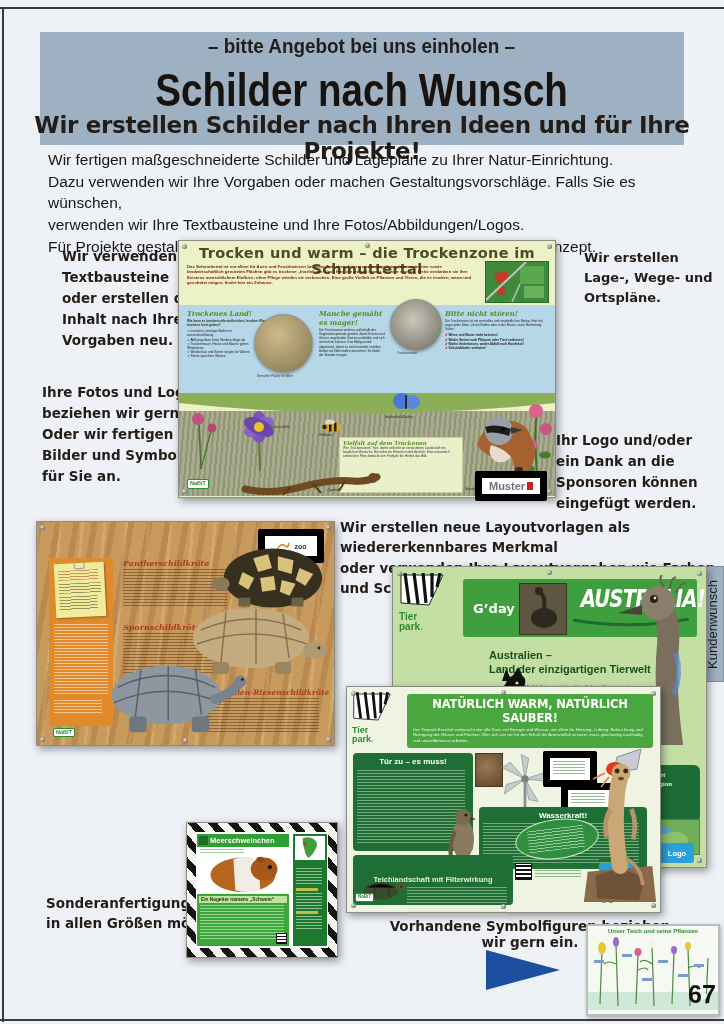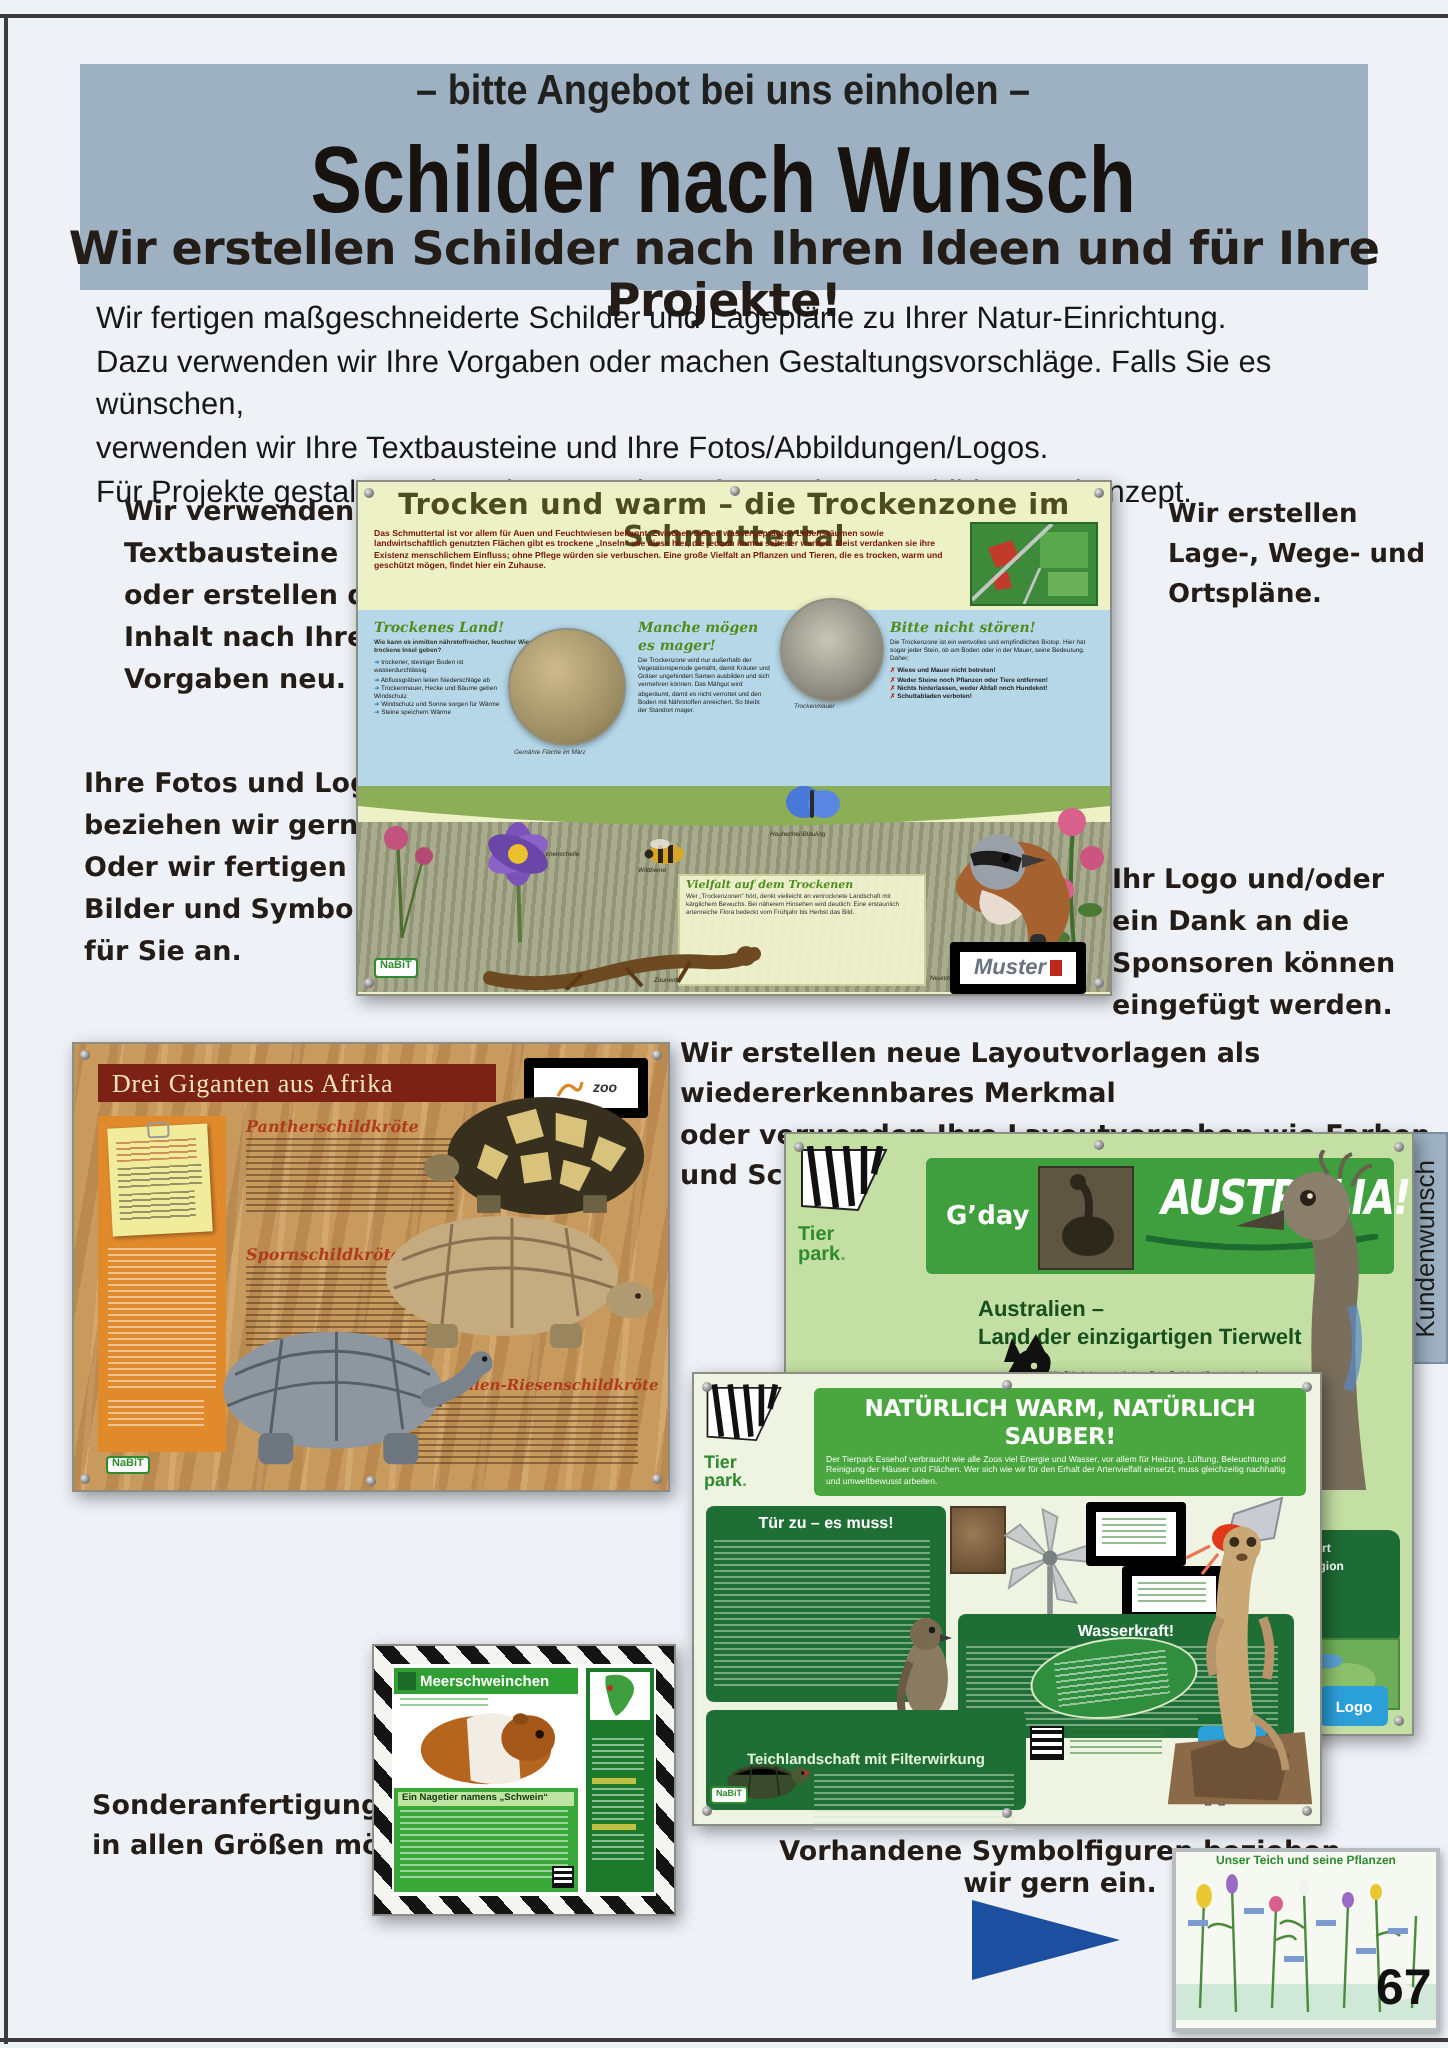--- a/index.html
+++ b/index.html
@@ -11,21 +11,21 @@
   .mlines{background:repeating-linear-gradient(180deg,currentColor 0 1px,transparent 1px 3px);opacity:.5;}
   .sign{position:absolute;box-shadow:2px 3px 8px rgba(0,0,0,.4);border:1px solid #8d8d85;}
   .screw{position:absolute;width:5px;height:5px;border-radius:50%;
          background:radial-gradient(circle at 35% 35%,#e8e8e8,#8a8a8a 55%,#4a4a4a);z-index:30;}
   .circle-photo{position:absolute;border-radius:50%;border:1px solid #8f8f80;box-shadow:0 1px 3px rgba(0,0,0,.35);}
   .t3{font-size:3.2px;line-height:1.3;}
   .t35{font-size:3.5px;line-height:1.28;}
   .t4{font-size:4.3px;line-height:1.26;}
   .greenhead{font-family:"DejaVu Serif",serif;font-style:italic;font-weight:bold;color:#4f8d1e;}
   .redscript{font-family:"DejaVu Serif",serif;font-style:italic;font-weight:bold;color:#b03b1c;}
-  .whitebox{background:#fff;border:5px solid #000000;border-radius:2px;font-style:italic;}
+  .whitebox{background:#fff;border:7px solid #000000;border-radius:2px;}
   .nabit{font-size:5.5px;font-weight:bold;color:#2e8b2e;background:#fff;border:1px solid #2e8b2e;
          border-radius:2px;padding:1px 2px;line-height:1;}
   .cond{display:inline-block;transform:scaleX(.82);transform-origin:center;}
   .cond9{display:inline-block;transform:scaleX(.9);transform-origin:center;}
 </style>
 </head>
 <body>
 
 <div id="page">
 
@@ -96,21 +96,21 @@
         <div class="t3" style="color:#222;"><span style="color:#2a6a9a;">➔</span> <span>Abflussgräben leiten Niederschläge ab</span></div>
         <div class="t3" style="color:#222;"><span style="color:#2a6a9a;">➔</span> <span>Trockenmauer, Hecke und Bäume geben Windschutz</span></div>
         <div class="t3" style="color:#222;"><span style="color:#2a6a9a;">➔</span> <span>Windschutz und Sonne sorgen für Wärme</span></div>
         <div class="t3" style="color:#222;"><span style="color:#2a6a9a;">➔</span> <span>Steine speichern Wärme</span></div>
       </div>
     </div>
     <div class="circle-photo" style="left:75px;top:73px;width:57px;height:57px;background:radial-gradient(circle at 40% 35%,#cdbb8d,#9a8a60 70%,#6f6344);z-index:5;"></div>
     <div class="abs t3" style="left:78px;top:133px;width:56px;font-style:italic;color:#333;">Gemähte Fläche im März</div>
 
     <div class="abs" style="left:140px;top:68px;width:66px;">
-      <div class="greenhead" style="font-size:7px;">Manche mögen es mager!</div>
+      <div class="greenhead" style="font-size:7px;">Manche gemäht es mager!</div>
       <div class="t3" style="color:#222;margin-top:1px;">Die Trockenzone wird nur außerhalb der Vegetationsperiode gemäht, damit Kräuter und Gräser ungehindert Samen ausbilden und sich vermehren können. Das Mähgut wird abgeräumt, damit es nicht verrottet und den Boden mit Nährstoffen anreichert. So bleibt der Standort mager.</div>
     </div>
     <div class="circle-photo" style="left:211px;top:58px;width:50px;height:50px;background:radial-gradient(circle at 45% 40%,#c9c6ba,#8e8c80 65%,#5f5d52);z-index:5;"></div>
     <div class="abs t3" style="left:218px;top:110px;width:50px;font-style:italic;color:#333;">Trockenmauer</div>
 
     <div class="abs" style="left:266px;top:68px;width:102px;">
       <div class="greenhead" style="font-size:7px;">Bitte nicht stören!</div>
       <div class="t3" style="color:#222;margin-top:1px;">Die Trockenzone ist ein wertvolles und empfindliches Biotop. Hier hat sogar jeder Stein, ob am Boden oder in der Mauer, seine Bedeutung. Daher:</div>
       <div style="margin-top:2px;">
         <div class="t3" style="font-weight:bold;color:#222;"><span style="color:#c0180c;">✗</span> <span>Wiese und Mauer nicht betreten!</span></div>
@@ -204,23 +204,20 @@
 oder verwenden Ihre Layoutvorgaben wie Farben und Schriften.</div>
 
   <div class="sign" style="left:36px;top:521px;width:297px;height:223px;
               background:#c99a5e;background-image:repeating-linear-gradient(100deg,rgba(122,72,22,.20) 0 6px,rgba(0,0,0,0) 6px 18px),repeating-linear-gradient(95deg,rgba(240,210,160,.25) 0 3px,rgba(0,0,0,0) 3px 22px);">
     <div class="screw" style="left:3px;top:3px;"></div>
     <div class="screw" style="right:3px;top:3px;"></div>
     <div class="screw" style="left:3px;bottom:3px;"></div>
     <div class="screw" style="right:3px;bottom:3px;"></div>
     <div class="screw" style="left:146px;bottom:2px;"></div>
 
-    <div class="abs" style="left:12px;top:10px;width:192px;height:19px;background:#7c2115;display:flex;align-items:center;padding-left:7px;">
-      <span style="font-family:'Liberation Serif',serif;font-size:13px;color:#f3e3b5;letter-spacing:.4px;">Drei Giganten aus Afrika</span>
-    </div>
     <div class="abs whitebox" style="right:10px;top:7px;width:52px;height:20px;display:flex;align-items:center;justify-content:center;gap:3px;">
       <svg width="16" height="12" viewBox="0 0 16 12">
           <path d="M2,10 Q6,2 10,6 Q13,9 14,3" stroke="#d88a2a" stroke-width="1.6" fill="none"></path>
         </svg>
       <span style="font-size:7px;font-weight:bold;color:#333;">zoo</span>
     </div>
 
     <div class="abs" style="left:12px;top:36px;width:64px;height:168px;background:#e08a2c;">
       <div class="abs" style="left:6px;top:5px;width:50px;height:54px;background:#f0ec9c;transform:rotate(-3deg);box-shadow:1px 1px 2px rgba(0,0,0,.35);">
         <div class="abs" style="left:20px;top:-2px;width:9px;height:6px;border:1.5px solid #9a9a9a;border-radius:2px;"></div>

